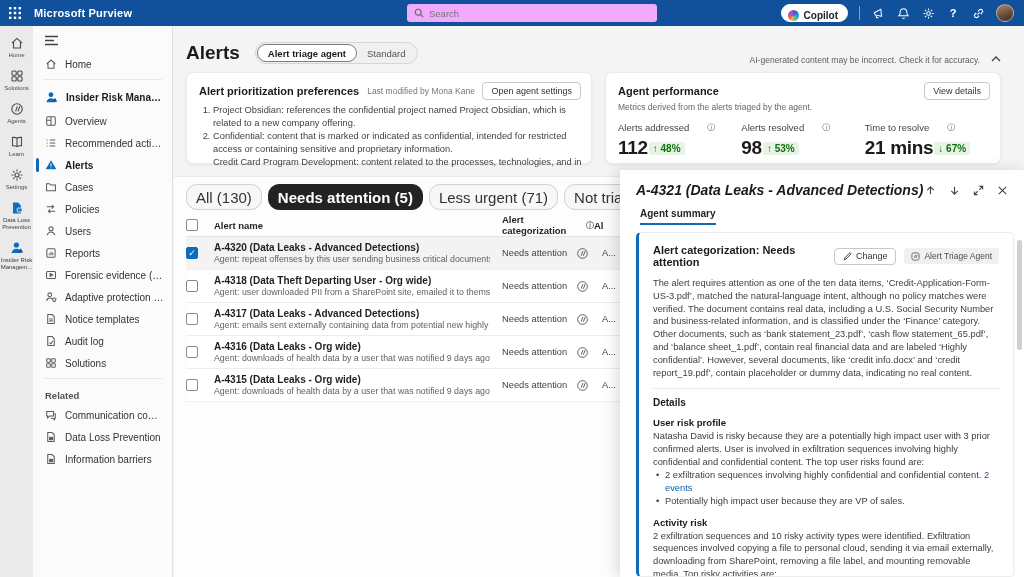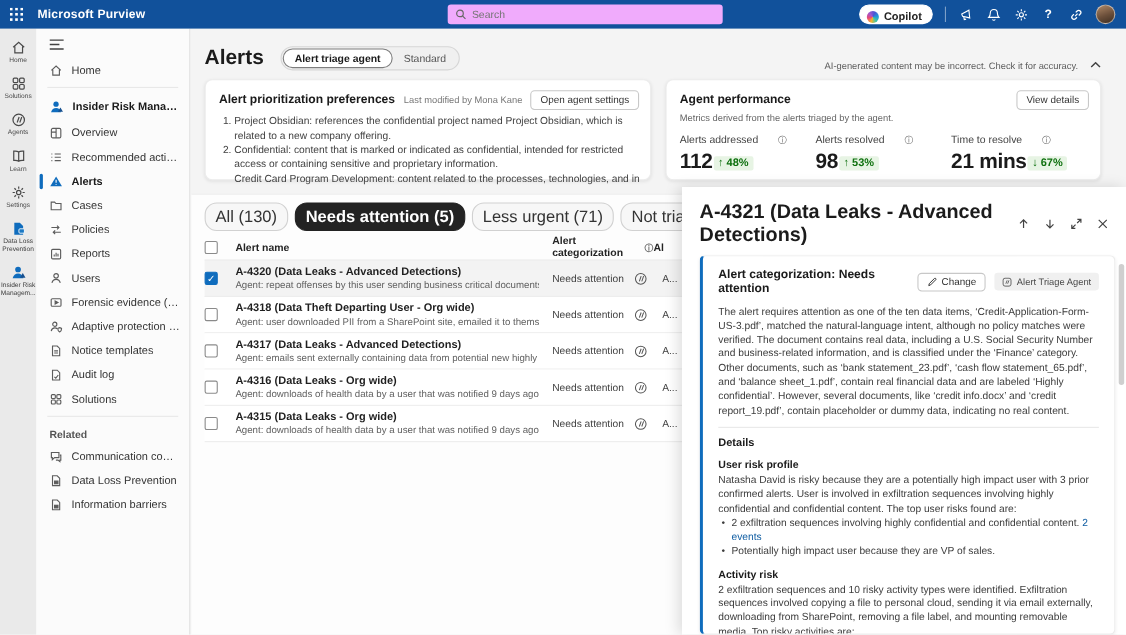--- a/index.html
+++ b/index.html
@@ -85,21 +85,21 @@
   .r-sub { font-size:8.8px; color:#616161; white-space:nowrap; overflow:hidden; margin-top:1px; }
   .r-cat { width:74px; font-size:9.3px; color:#424242; }
   .r-agent { width:26px; }
   .r-clip { flex:1; font-size:9.3px; color:#424242; overflow:hidden; white-space:nowrap; }
   .cb { width:12px; height:12px; border:1px solid #8a8a8a; border-radius:2px; background:#fff; cursor:pointer; }
   .cb.on { background:#0f6cbd; border-color:#0f6cbd; color:#fff; font-size:9px; line-height:11px; text-align:center; }
 
   
   .panel { position:absolute; top:170px; left:620px; right:0; bottom:0; background:#fff; box-shadow:-4px 0 12px rgba(0,0,0,.13); z-index:50; }
   .p-head { display:flex; align-items:center; padding:12px 16px 0 16px; }
-  .p-title { font-size:18px; font-weight:bold; color:#1b1b1b; flex:1; }
+  .p-title { font-size:14px; font-weight:bold; color:#1b1b1b; flex:1;font-style:italic; }
   .p-ctrl { display:flex; gap:13px; color:#424242; }
   .p-ctrl span { cursor:pointer; }
   .p-tab { display:inline-block; margin:10px 0 0 20px; font-size:10px; font-weight:bold; color:#242424; padding-bottom:4px; border-bottom:2.5px solid #0f6cbd; cursor:pointer; }
   .p-card { position:absolute; top:62px; left:16px; right:10px; bottom:0; background:#fff; border:1px solid #ececec; border-left:3px solid #0f6cbd; border-radius:5px; box-shadow:0 1px 3px rgba(0,0,0,.06); padding:11px 14px 0 14px; overflow:hidden; }
   .cat-row { display:flex; align-items:center; gap:8px; }
   .cat-head { font-size:11px; font-weight:bold; color:#1b1b1b; }
   .chg-btn { display:flex; align-items:center; gap:4px; font-size:9px; color:#333; border:1px solid #c8c8c8; border-radius:4px; padding:2.5px 8px; background:#fff; cursor:pointer; }
   .agent-badge { margin-left:auto; display:flex; align-items:center; gap:4px; background:#f0f0f0; color:#4a4a4a; font-size:8.5px; border-radius:3px; padding:3px 7px; white-space:nowrap; }
   .p-body { font-size:9.3px; line-height:12.8px; color:#3d3d3d; }
   .p-body p.sum { margin-top:9px; }
@@ -306,34 +306,34 @@
     <span>
         <svg width="12" height="12" viewBox="0 0 14 14" fill="none" stroke="#5c5c5c" stroke-width="1.2">
           <path d="M2 4.5h8M8 2.5l2 2-2 2M12 9.5H4M6 7.5l-2 2 2 2"></path>
         </svg>
       </span>
     <span class="lbl">Policies</span>
   </div>
   <div class="side-item">
     <span>
         <svg width="12" height="12" viewBox="0 0 14 14" fill="none" stroke="#5c5c5c" stroke-width="1.2">
+          <circle cx="7" cy="4.4" r="2.4"></circle>
+          <path d="M2.6 11.8c.6-2.5 2.4-3.7 4.4-3.7s3.8 1.2 4.4 3.7"></path>
+        </svg>
+      </span>
+    <span class="lbl">Users</span>
+  </div>
+  <div class="side-item">
+    <span>
+        <svg width="12" height="12" viewBox="0 0 14 14" fill="none" stroke="#5c5c5c" stroke-width="1.2">
           <rect x="2.2" y="2" width="9.6" height="10" rx="1.2"></rect>
           <path d="M5 9.5v-2M7 9.5v-4M9 9.5V6.5"></path>
         </svg>
       </span>
     <span class="lbl">Reports</span>
-  </div>
-  <div class="side-item">
-    <span>
-        <svg width="12" height="12" viewBox="0 0 14 14" fill="none" stroke="#5c5c5c" stroke-width="1.2">
-          <circle cx="7" cy="4.4" r="2.4"></circle>
-          <path d="M2.6 11.8c.6-2.5 2.4-3.7 4.4-3.7s3.8 1.2 4.4 3.7"></path>
-        </svg>
-      </span>
-    <span class="lbl">Users</span>
   </div>
   <div class="side-item">
     <span>
         <svg width="12" height="12" viewBox="0 0 14 14" fill="none" stroke="#5c5c5c" stroke-width="1.2">
           <rect x="1.8" y="3" width="10.4" height="8" rx="1.2"></rect>
           <path d="M6 5.3l3 1.7-3 1.7z" fill="#5c5c5c"></path>
         </svg>
       </span>
     <span class="lbl">Forensic evidence (preview)</span>
   </div>

